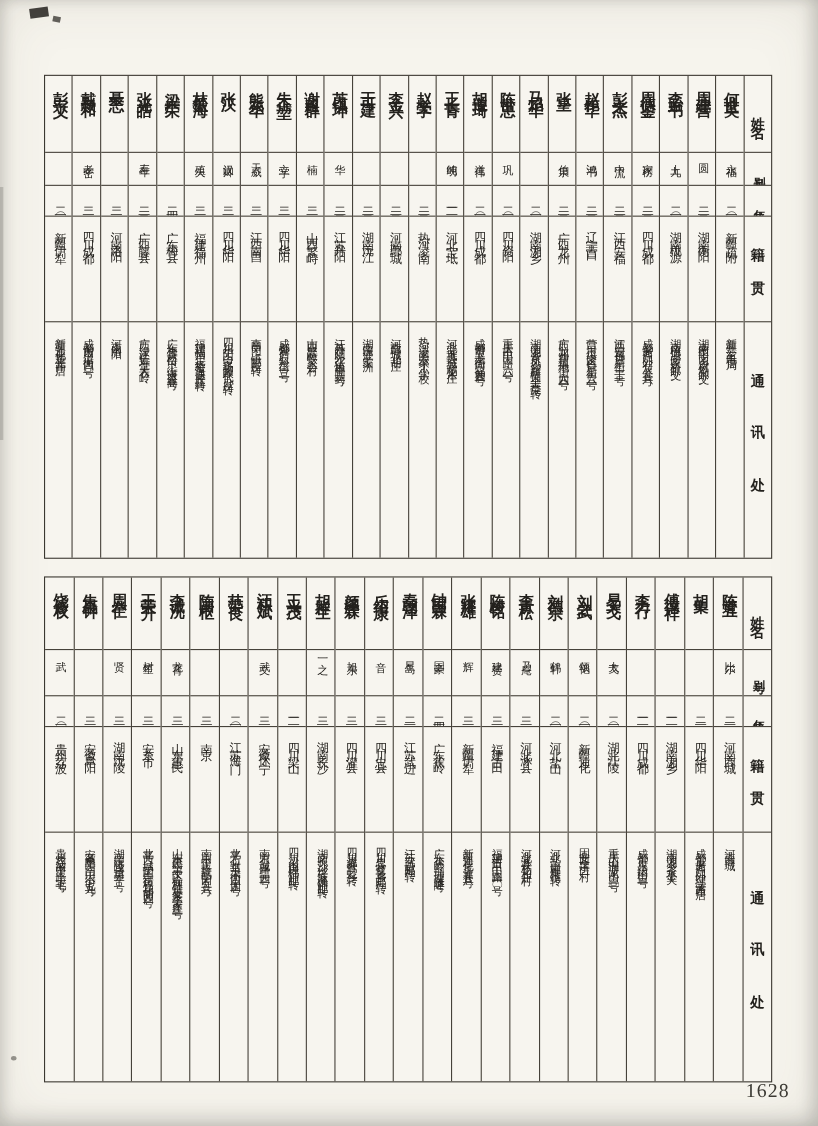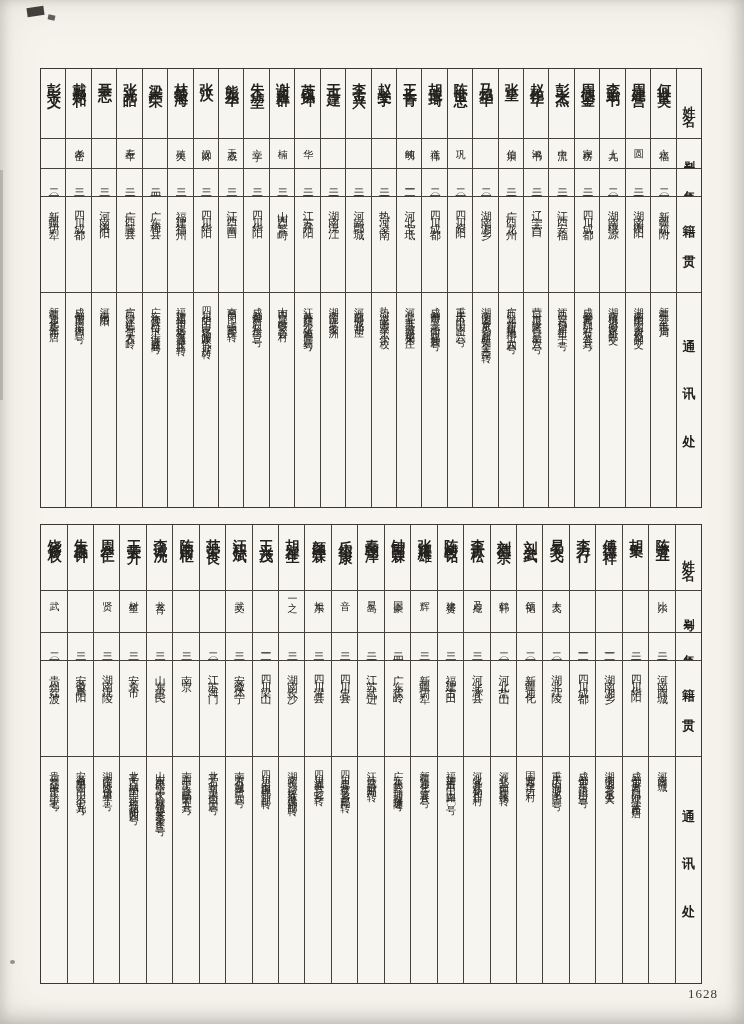--- a/index.html
+++ b/index.html
@@ -48,21 +48,21 @@
   .header-col .cell span{font-weight:bold;}
   .cell.hdr{align-items:center;padding-top:0;}
   .cell.hdr span{font-size:13px;}
   .cell.hdr-name span{letter-spacing:8px;}
   .cell.hdr-alias span{font-size:11px;letter-spacing:2px;}
   .cell.hdr-age span{font-size:11px;letter-spacing:2px;}
   .cell.hdr-native span{letter-spacing:30px;}
   .cell.hdr-addr span{letter-spacing:48px;}
   .page-number{
     position:absolute;right:26px;bottom:22px;
-    font-size:13px;color:#3c3a34;letter-spacing:1px;
+    font-size:18px;color:#3c3a34;letter-spacing:1px;
     font-family:"Liberation Serif","DejaVu Serif",serif;
   }
   .artifact{position:absolute;background:#23211d;}
   .a1{left:27px;top:7px;width:17px;height:9px;transform:rotate(-8deg);opacity:.85;}
   .a2{left:48px;top:15px;width:7px;height:5px;transform:rotate(12deg);opacity:.7;}
   .a3{left:0px;top:170px;width:3px;height:230px;opacity:.18;}
   .a4{left:10px;bottom:60px;width:5px;height:4px;opacity:.45;border-radius:50%;}
 </style>
 </head>
 <body>

